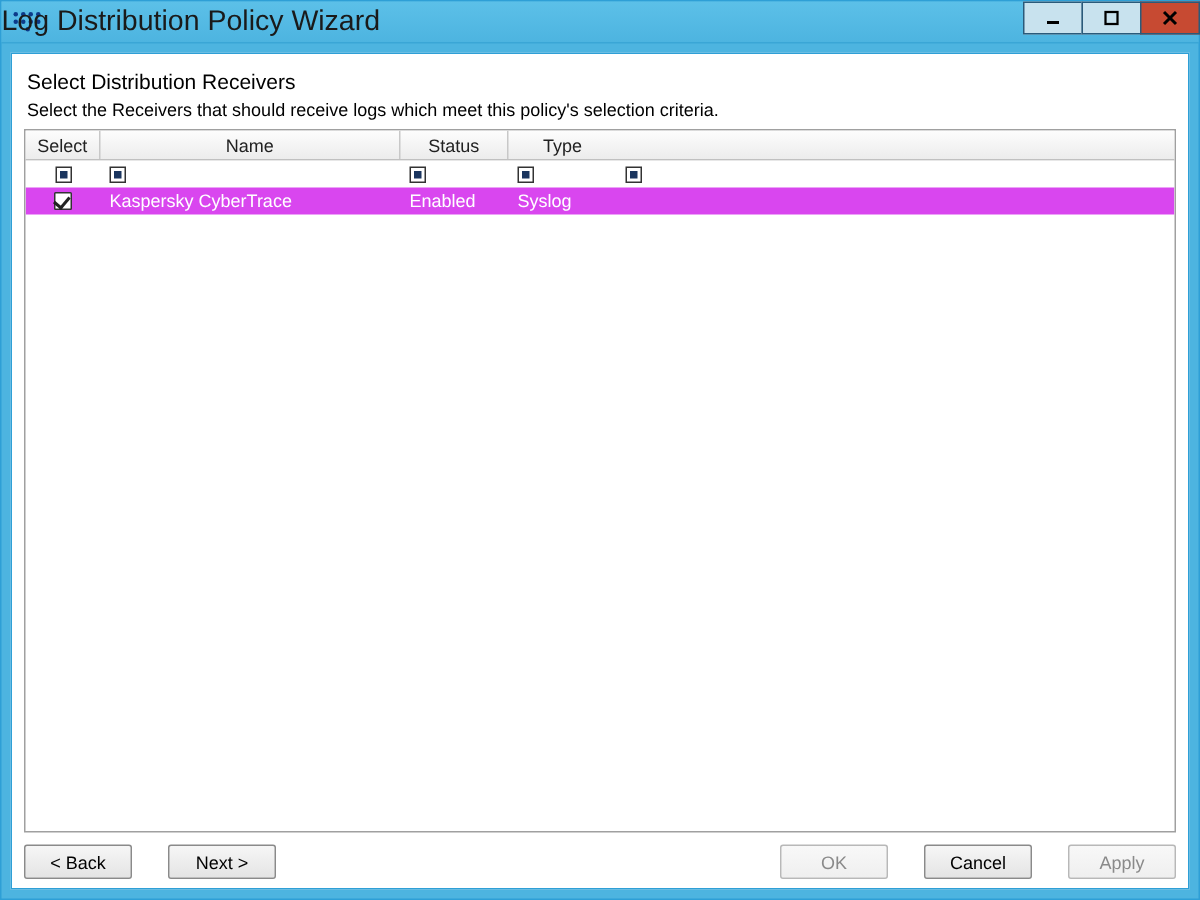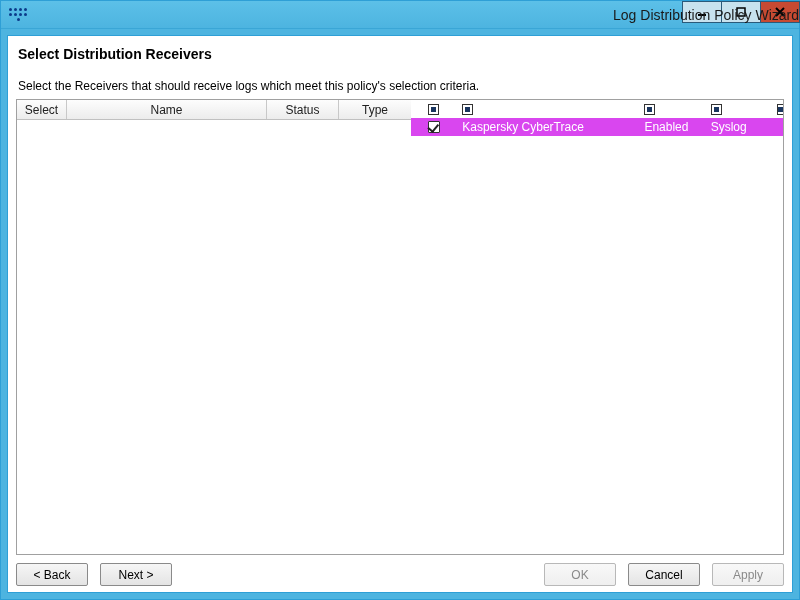--- a/index.html
+++ b/index.html
@@ -31,23 +31,23 @@
     width: 22px; height: 22px;
     margin-left: 6px;
     display: flex; flex-wrap: wrap; gap: 2px;
     align-content: center; justify-content: center;
   }
   .titlebar-icon span {
     width: 3px; height: 3px; background: #0c3b8a; border-radius: 50%;
   }
   .titlebar-title {
     position: absolute;
-    left: 0; right: 0; text-align: right;
+    left: 0; right: 0; text-align: left;
     color: #1a1a1a;
-    font-size: 14px;
+    font-size: 19px;
   }
   .win-controls {
     margin-left: auto;
     display: flex;
     height: 100%;
   }
   .win-btn {
     width: 40px; height: 22px;
     margin-top: 0;
     display: flex; align-items: center; justify-content: center;
@@ -67,38 +67,38 @@
   .client {
     flex: 1;
     margin: 6px;
     background: #fff;
     border: 1px solid #2e9fd6;
     display: flex;
     flex-direction: column;
     padding: 8px 8px 6px 8px;
   }
   .page-title {
-    font-weight: bold;
+    font-weight: normal;
     font-size: 14px;
     color: #000;
-    margin: 2px 2px 16px 2px;
+    margin: 2px 2px 3px 2px;
   }
   .page-subtitle {
     font-size: 12px;
     color: #000;
     margin: 1px 2px 6px 2px;
   }
 
   
   .grid {
     flex: 1;
     border: 1px solid #a0a0a0;
     background: #fff;
     display: flex;
-    flex-direction: row;
+    flex-direction: column;
     overflow: hidden;
   }
   .grid-header {
     display: flex;
     height: 20px;
     background: linear-gradient(#fdfdfd, #ececec);
     border-bottom: 1px solid #c0c0c0;
   }
   .gh {
     border-right: 1px solid #c8c8c8;
@@ -157,21 +157,21 @@
     border-left: 2px solid #222;
     border-bottom: 2px solid #222;
     transform: rotate(-50deg) translate(0px,-1px);
   }
 
   
   .button-bar {
     display: flex;
     align-items: center;
     padding-top: 8px;
-    gap: 12px;
+    gap: 24px;
   }
   .spacer { flex: 1; }
   .btn {
     min-width: 72px;
     height: 23px;
     padding: 0 10px;
     background: linear-gradient(#f6f6f6, #e4e4e4);
     border: 1px solid #8a8a8a;
     font-size: 12px;
     color: #000;

